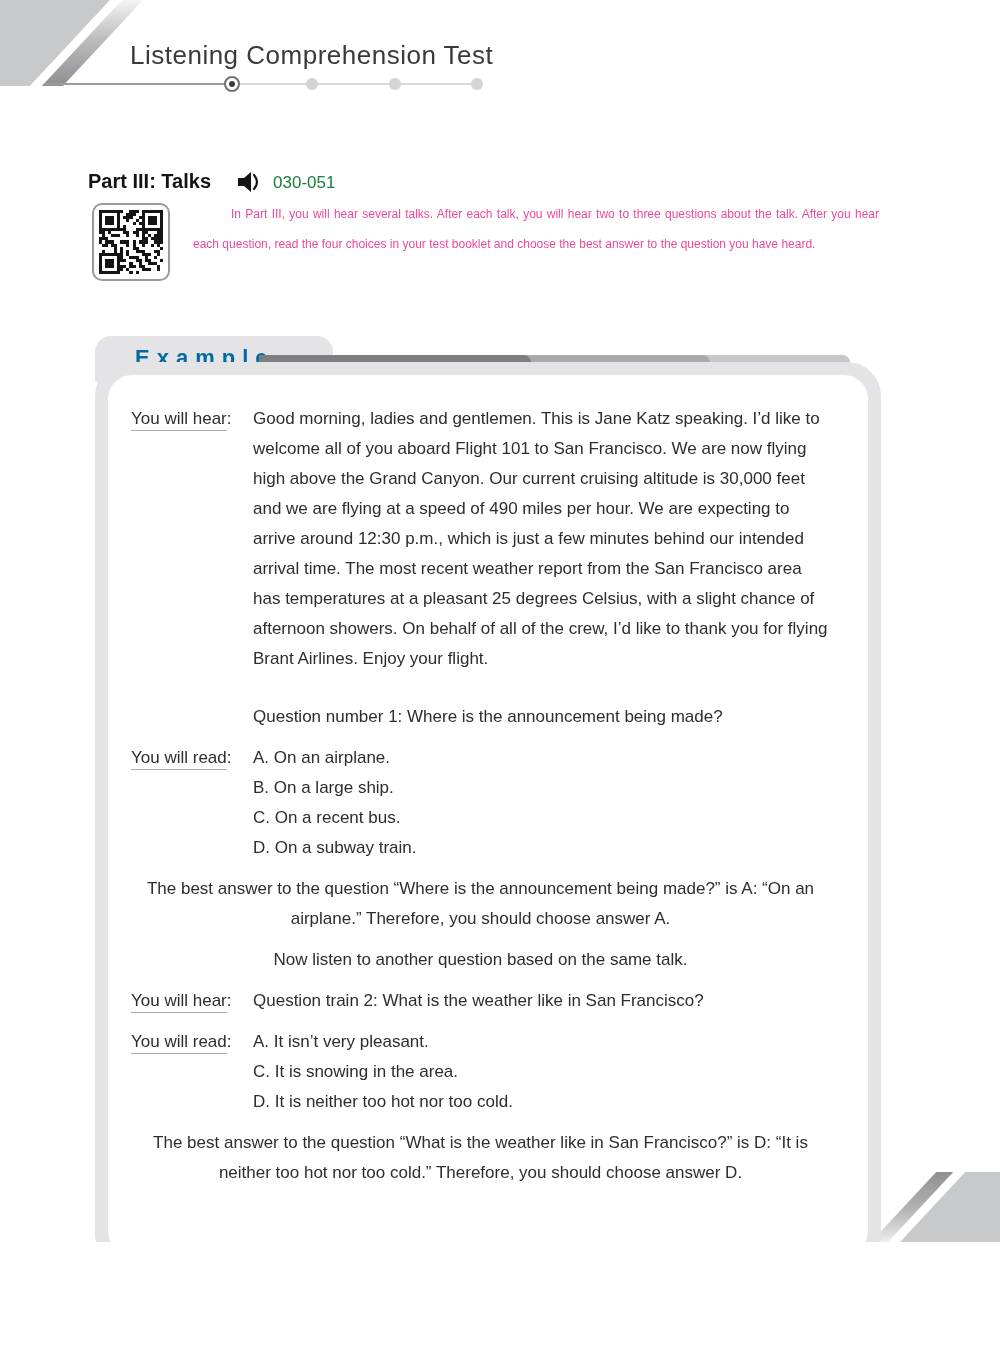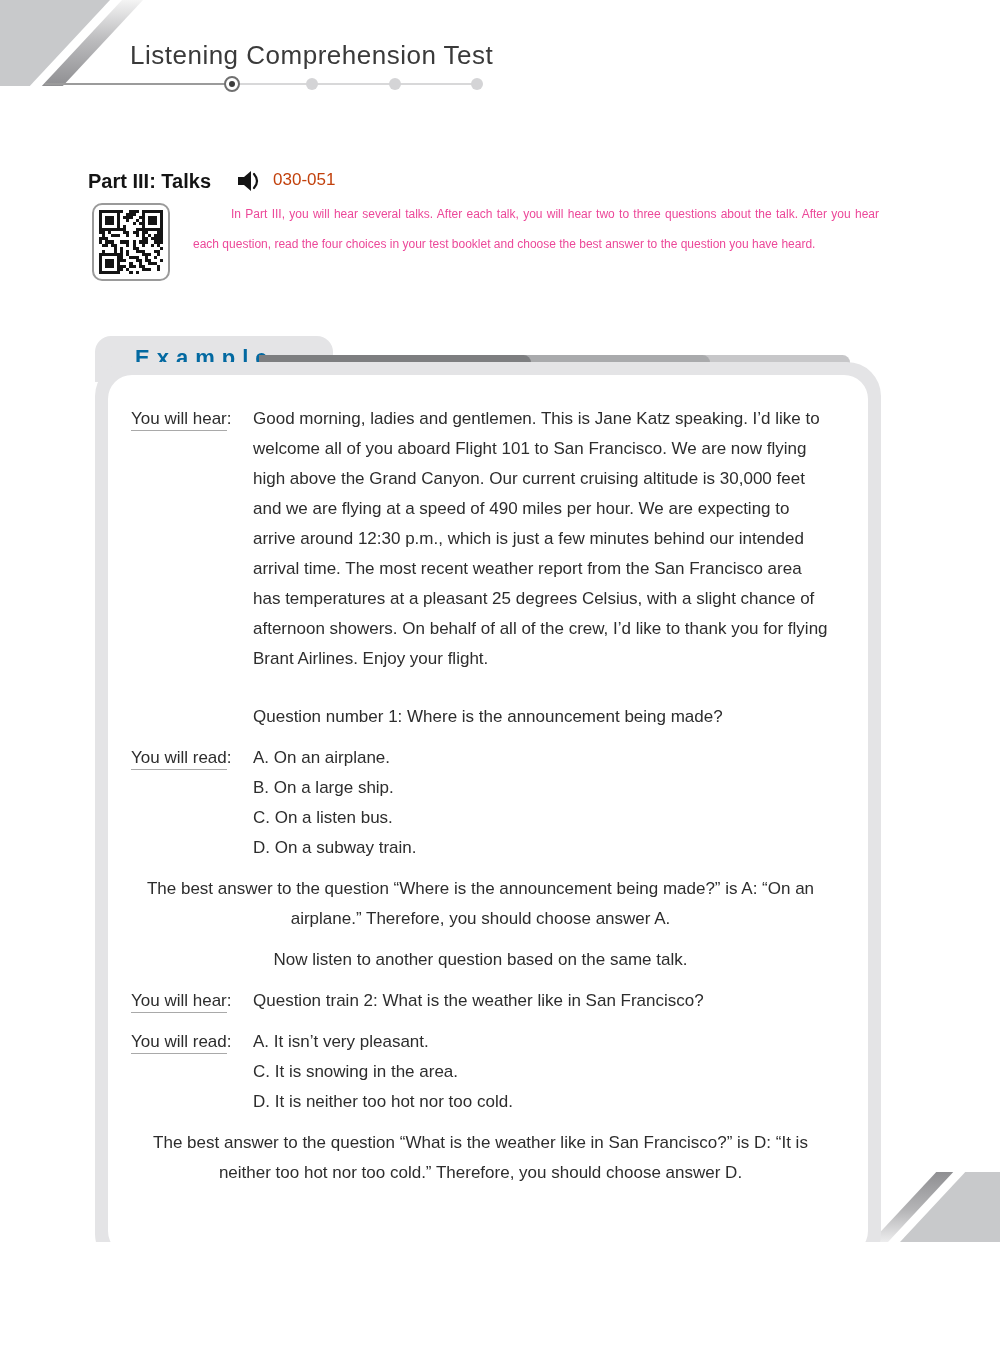--- a/index.html
+++ b/index.html
@@ -23,24 +23,24 @@
   
   .page-title{position:absolute;left:130px;top:40px;font-size:26px;letter-spacing:.5px;color:#3a3a3a;}
   .rule-left{position:absolute;left:45px;top:83px;width:187px;height:2px;background:#9b9b9b;}
   .rule-right{position:absolute;left:232px;top:83px;width:247px;height:2px;background:#d8d8d9;}
   .dot{position:absolute;border-radius:50%;}
   .dot-active{left:224px;top:76px;width:12px;height:12px;border:2px solid #707070;background:#fff;}
   .dot-active::after{content:"";position:absolute;inset:3px;border-radius:50%;background:#3c3c3c;}
   .dot-idle{width:12px;height:12px;background:#d4d4d6;top:78px;}
 
   
-  .part-row{position:absolute;left:88px;top:170px;display:flex;align-items:flex-start;}
+  .part-row{position:absolute;left:88px;top:170px;display:flex;align-items:flex-end;}
   .part-heading{font-size:20px;font-weight:bold;color:#141414;}
   .speaker-icon{margin-left:26px;display:flex;align-items:center;}
-  .track{margin-left:10px;font-size:17px;color:#c2410c;}
+  .track{margin-left:10px;font-size:17px;color:#15803d;}
 
   
   .qr-box{position:absolute;left:92px;top:203px;width:64px;height:64px;background:#fff;
     border:2px solid #9a9a9a;border-radius:10px;padding:5px;}
   .qr{display:grid;grid-template-columns:repeat(21,1fr);grid-template-rows:repeat(21,1fr);
     width:64px;height:64px;}
   .qr i{display:block;}
   .qr i.on{background:#141414;}
 
   
@@ -567,21 +567,21 @@
           <div>Good morning, ladies and gentlemen. This is Jane Katz speaking. I’d like to welcome all of you aboard Flight 101 to San Francisco. We are now flying high above the Grand Canyon. Our current cruising altitude is 30,000 feet and we are flying at a speed of 490 miles per hour. We are expecting to arrive around 12:30 p.m., which is just a few minutes behind our intended arrival time. The most recent weather report from the San Francisco area has temperatures at a pleasant 25 degrees Celsius, with a slight chance of afternoon showers. On behalf of all of the crew, I’d like to thank you for flying Brant Airlines. Enjoy your flight.</div>
           <div class="qline">Question number 1: Where is the announcement being made?</div>
         </div>
       </div>
 
       <div class="row">
         <div class="lbl"><span class="u">You will read</span><span>:</span></div>
         <div class="txt">
           <div>A. On an airplane.</div>
           <div>B. On a large ship.</div>
-          <div>C. On a listen bus.</div>
+          <div>C. On a recent bus.</div>
           <div>D. On a subway train.</div>
         </div>
       </div>
 
       <p class="para">The best answer to the question “Where is the announcement being made?” is A: “On an airplane.” Therefore, you should choose answer A.</p>
 
       <p class="para">Now listen to another question based on the same talk.</p>
 
       <div class="row">
         <div class="lbl"><span class="u">You will hear</span><span>:</span></div>

